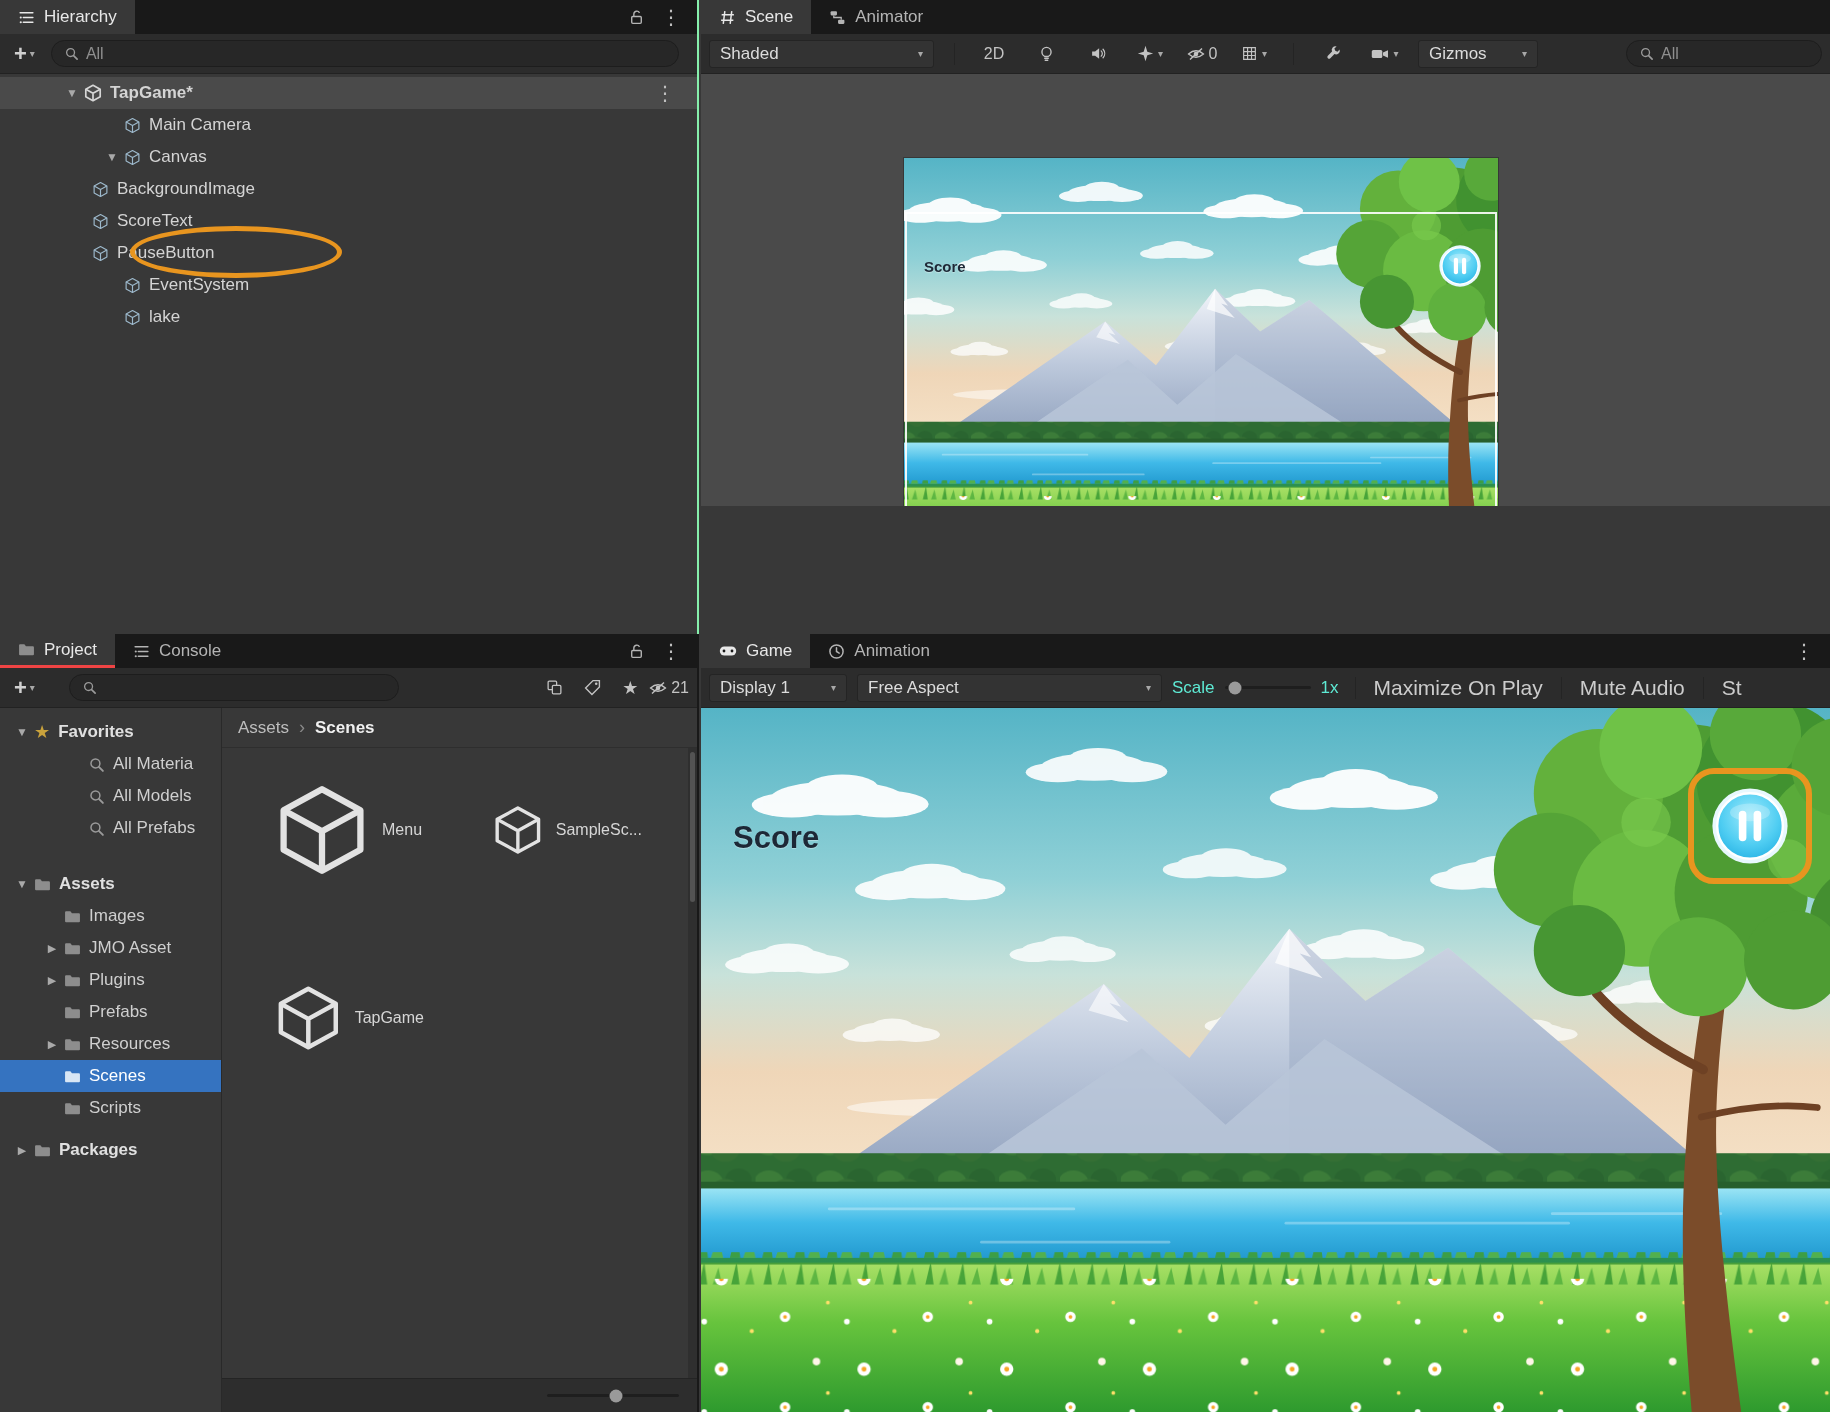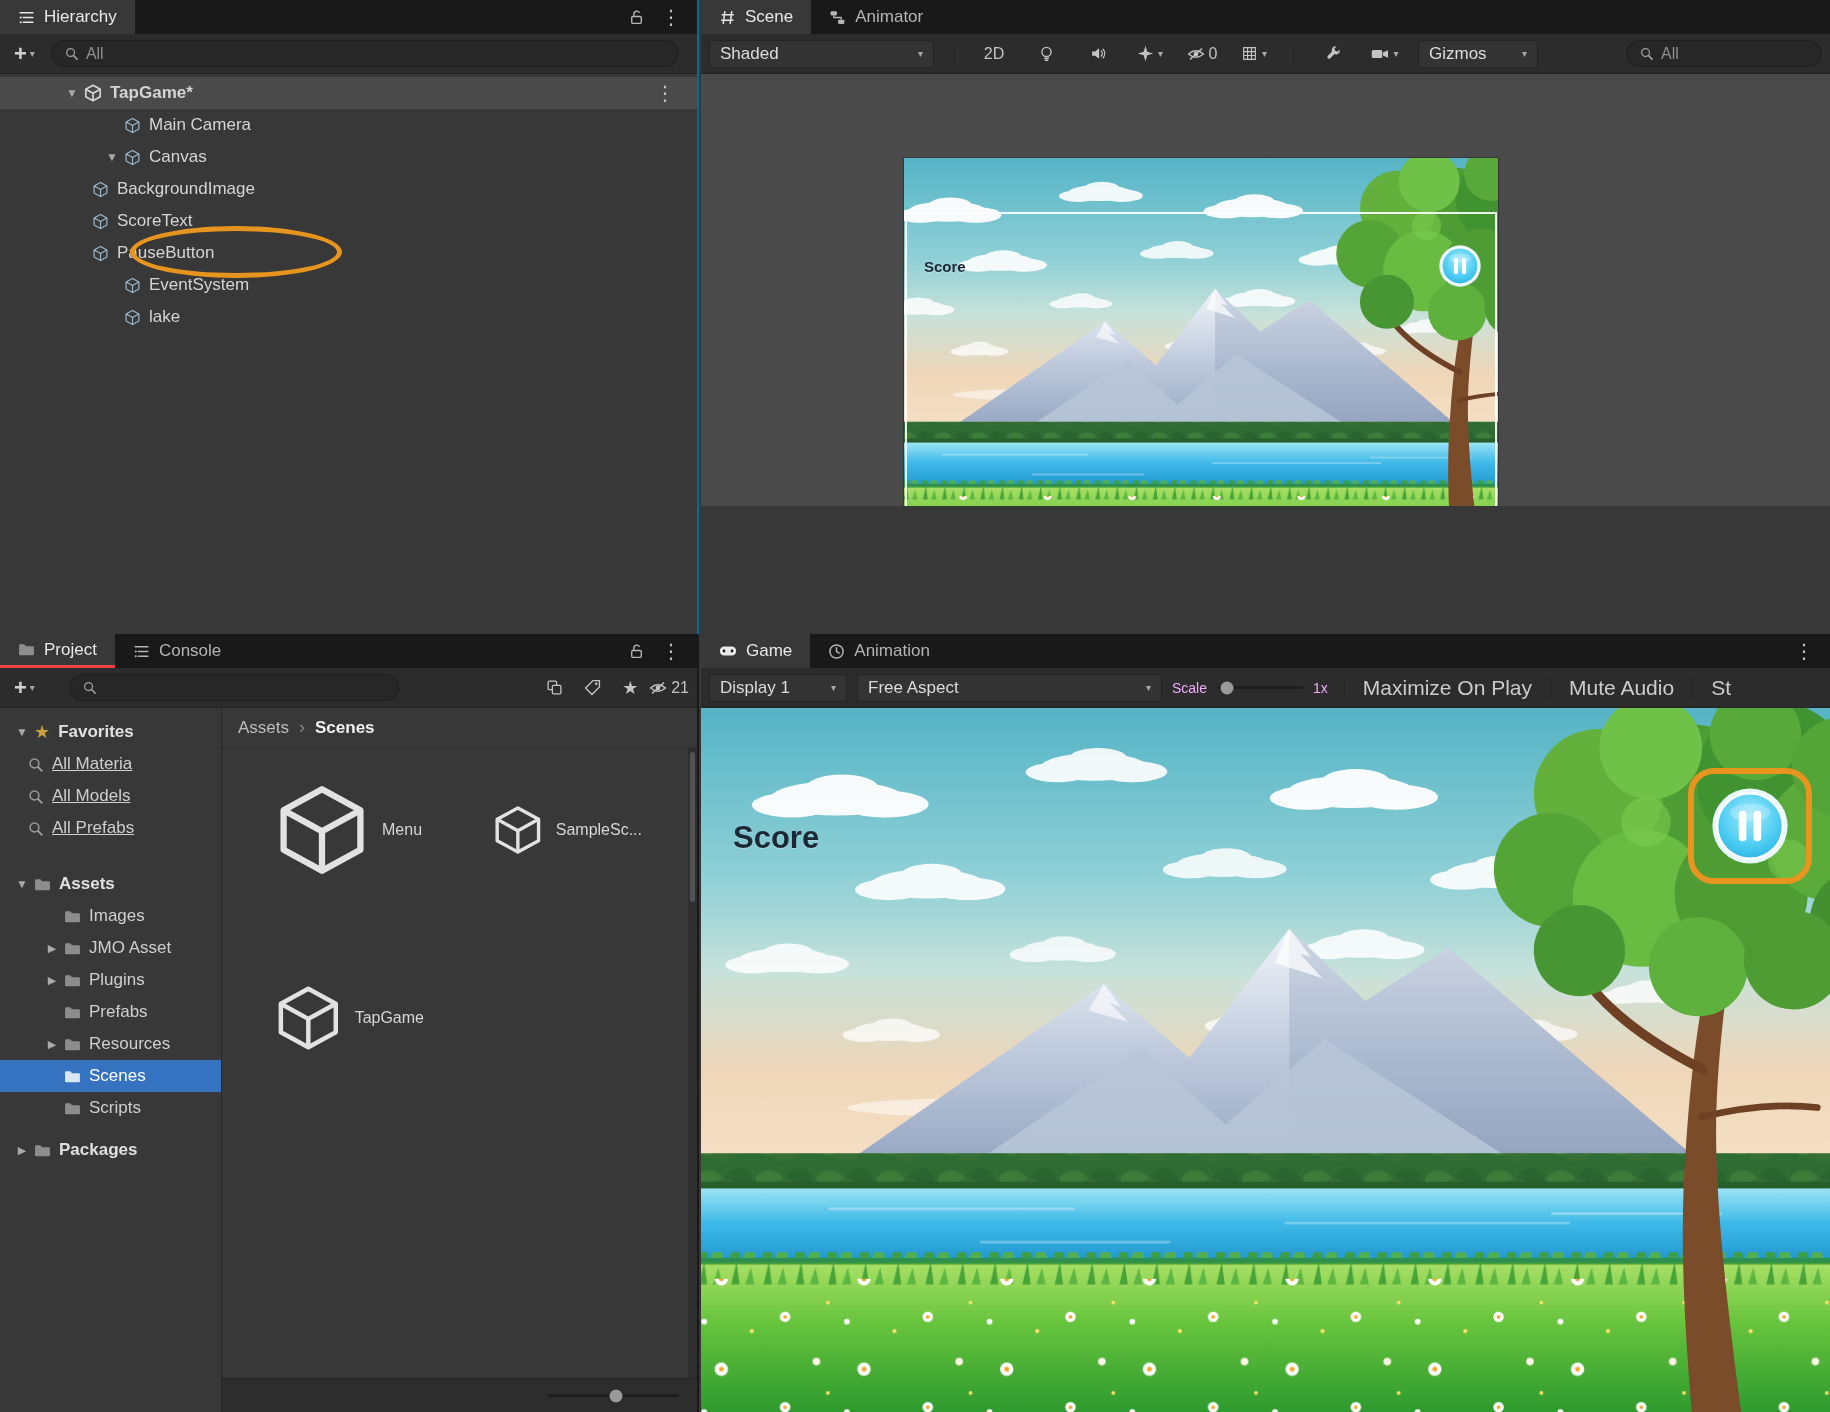--- a/index.html
+++ b/index.html
@@ -1,20 +1,20 @@
 <!DOCTYPE html>
 <html><head>
 <meta charset="utf-8">
 <style>
   *{margin:0;padding:0;box-sizing:border-box;}
   html,body{background:#111;}
   body{font-family:"Liberation Sans","DejaVu Sans",sans-serif;}
   .app{position:relative;width:1830px;height:1412px;background:#383838;overflow:hidden;}
   .panel{position:absolute;display:flex;flex-direction:column;overflow:hidden;}
-  #hierarchy{left:0;top:0;width:699px;height:634px;border-right:2px solid #0369a1;background:#383838;}
+  #hierarchy{left:0;top:0;width:699px;height:634px;border-right:2px solid #86efac;background:#383838;}
   #scene{left:701px;top:0;width:1129px;height:506px;background:#383838;}
   #project{left:0;top:634px;width:699px;height:778px;border-right:2px solid #191919;background:#383838;}
   #game{left:701px;top:634px;width:1129px;height:778px;background:#383838;}
 
   
   .tabbar{flex:0 0 34px;height:34px;background:#191919;display:flex;align-items:stretch;color:#b4b4b4;font-size:17px;}
   .tab{display:flex;align-items:center;gap:9px;padding:0 18px;white-space:nowrap;}
   .tab.active{background:#383838;color:#e8e8e8;}
   .tab.bluetab{border-bottom:3px solid #ef4444;}
   .tabbar-right{margin-left:auto;display:flex;align-items:center;gap:16px;padding-right:16px;color:#b5b5b5;}
@@ -62,32 +62,32 @@
   .score{position:absolute;font-weight:bold;color:#1d2836;text-shadow:0 1px 1px rgba(255,255,255,.35);}
   .score.sm{left:20px;top:100px;font-size:15px;}
   .pausebtn{position:absolute;}
   .pausebtn.sm{right:16px;top:86px;width:44px;height:44px;}
 
   
   .game-viewport{flex:1;position:relative;background:#222;overflow:hidden;}
   .score.lg{left:32px;top:112px;font-size:31px;}
   .pause-highlight{position:absolute;right:18px;top:60px;width:124px;height:116px;border:6px solid #E8951F;border-radius:26px;display:flex;align-items:center;justify-content:center;}
   .pausebtn.lg{position:static;width:80px;height:80px;}
-  .game-tools .scale-label,.game-tools .scale-val{font-size:14px;color:#f0abfc;margin:0 10px;}
+  .game-tools .scale-label,.game-tools .scale-val{font-size:17px;color:#5eead4;margin:0 10px;}
   .slider{width:86px;height:3px;background:#1e1e1e;border-radius:2px;position:relative;}
   .slider .thumb{position:absolute;left:12%;top:50%;transform:translate(-50%,-50%);width:13px;height:13px;border-radius:50%;background:#9a9a9a;}
   .txtbtn{background:none;border:none;color:#cccccc;font-size:21px;font-family:inherit;padding:0 12px;height:28px;white-space:nowrap;}
 
   
   .project-body{flex:1;display:flex;min-height:0;}
   .ptree{flex:0 0 222px;background:#383838;border-right:1px solid #292929;padding-top:8px;overflow:hidden;}
   .prow{display:flex;align-items:center;height:32px;font-size:17px;color:#cfcfcf;padding-left:10px;white-space:nowrap;}
   .prow .lbl{margin-left:8px;}
   .prow.header .lbl{font-weight:bold;color:#e0e0e0;}
-  .prow.sub{padding-left:27px;text-decoration:underline;}
+  .prow.sub{padding-left:88px;}
   .prow.sub2{padding-left:64px;}
   .prow.witharr{padding-left:40px;}
   .prow.gapA{margin-top:24px;}
   .prow.gapB{margin-top:10px;}
   .prow.selected{background:#3573C0;}
   .prow.selected .lbl{color:#ffffff;}
   .folder{color:#8d8d8d;}
   .selected .folder{color:#d8e6f5;}
   .mag{color:#9a9a9a;}
   .pfiles{flex:1;display:flex;flex-direction:column;min-width:0;}

